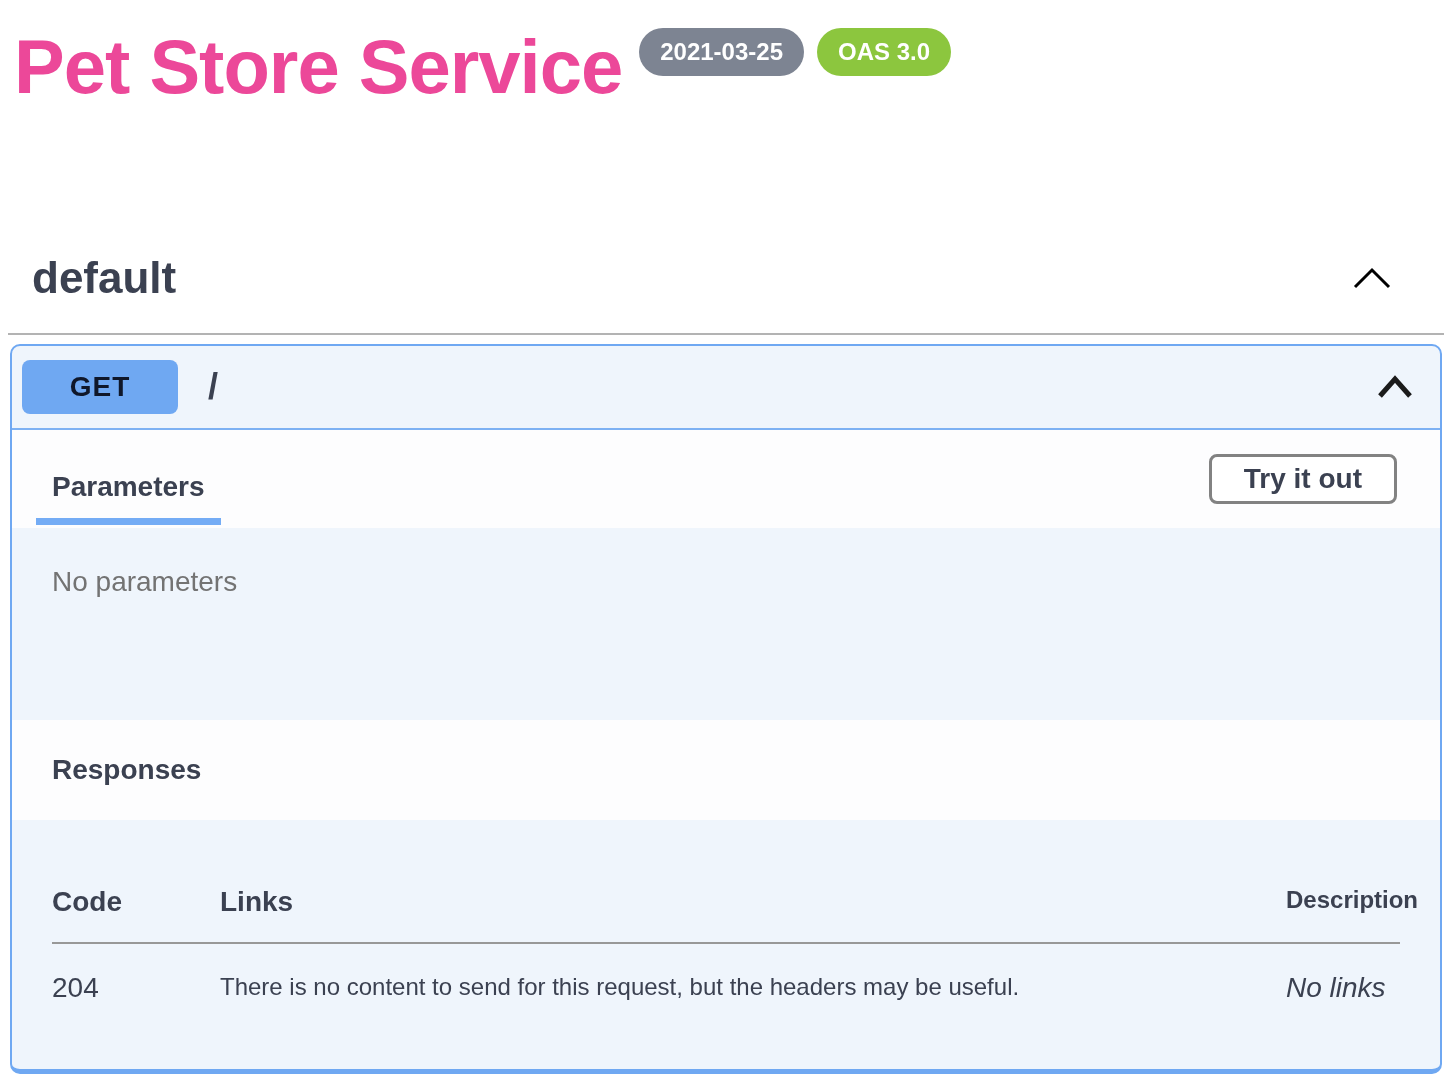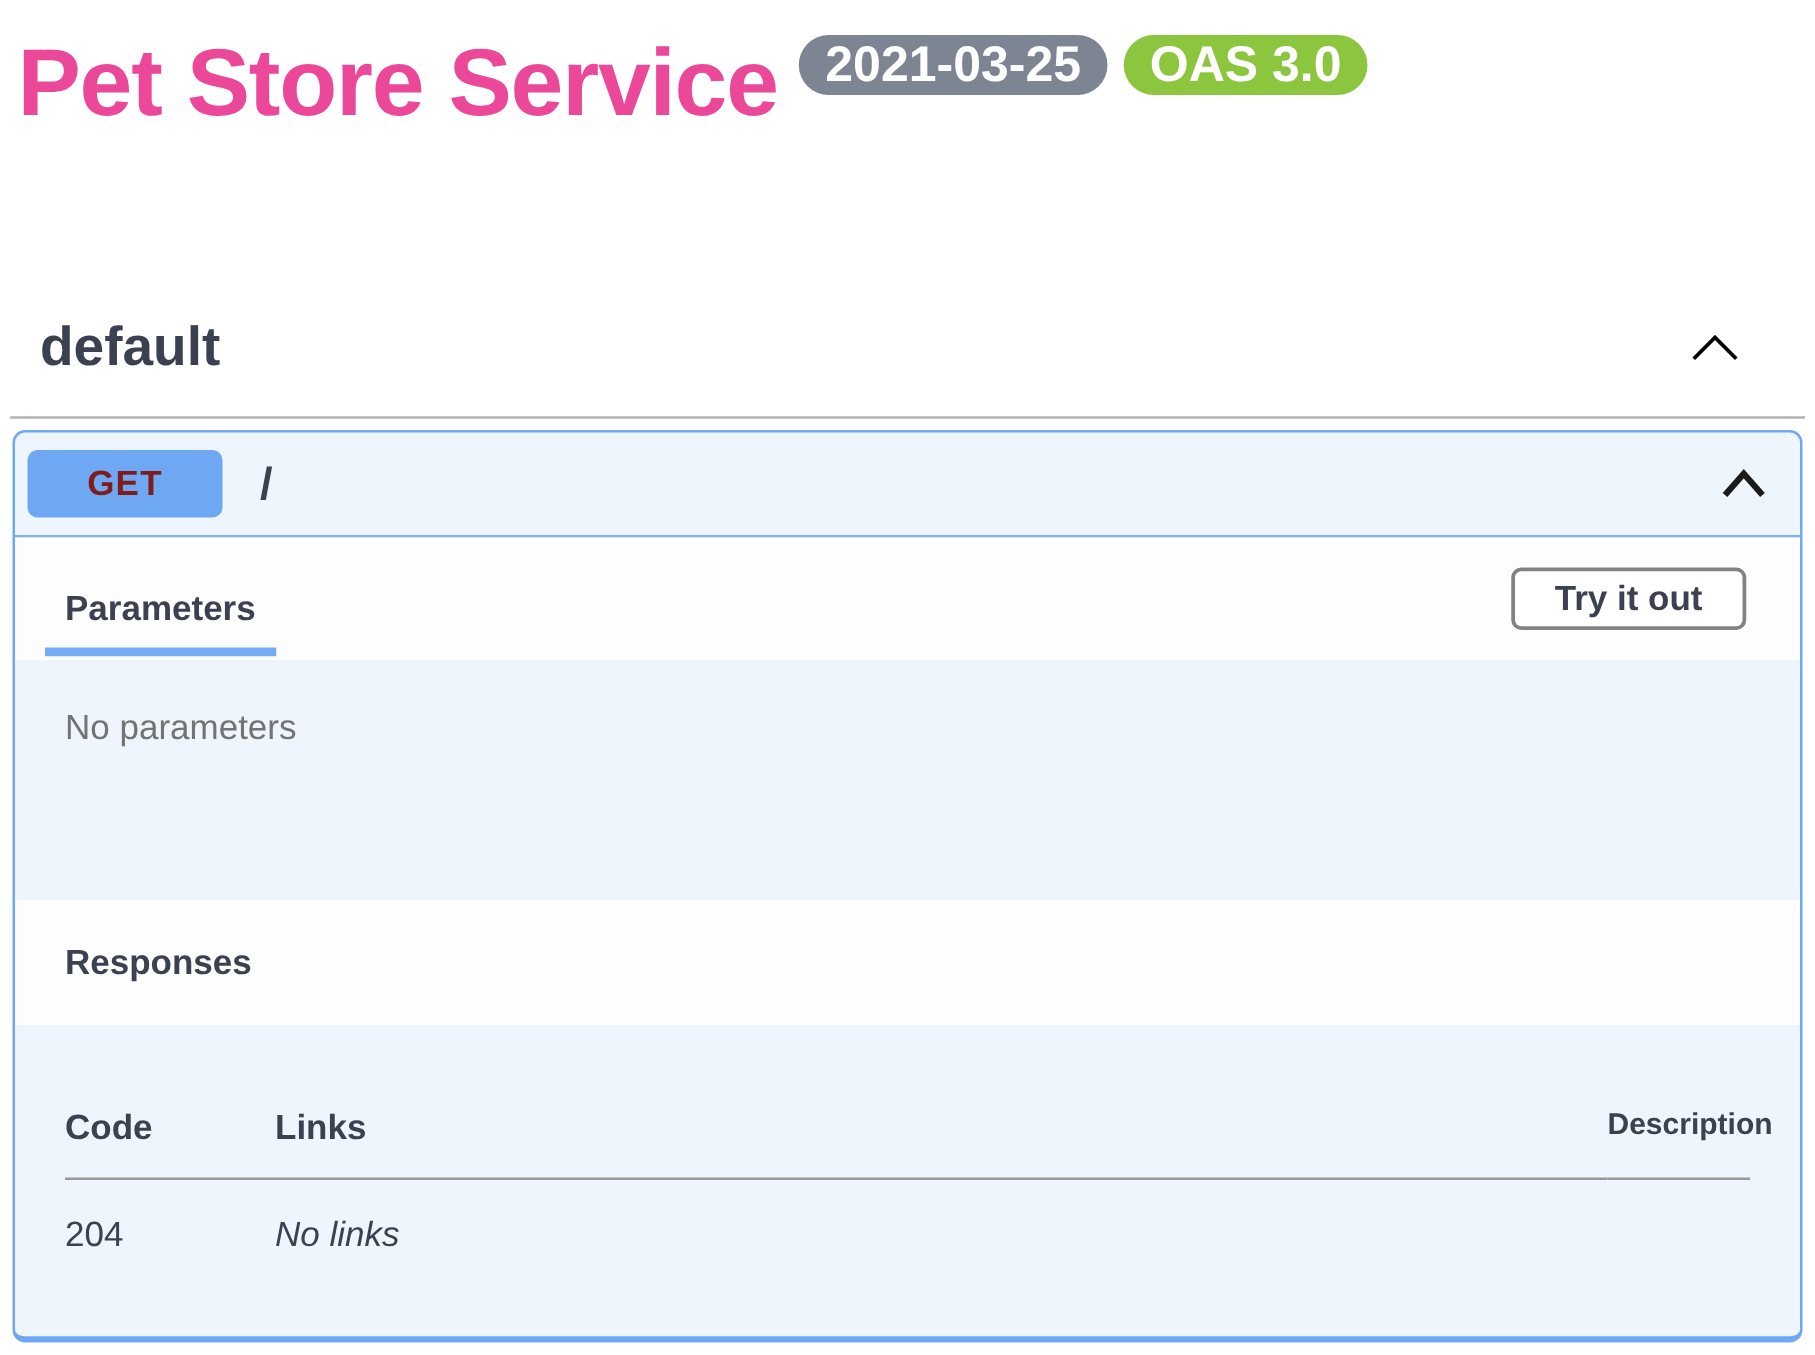--- a/index.html
+++ b/index.html
@@ -24,21 +24,21 @@
     color: #ec4899;
     letter-spacing: -1px;
   }
   .badges { display: flex; gap: 13px; margin-left: 17px; margin-top: 0; }
   .badge {
     height: 48px;
     display: inline-flex; align-items: center;
     padding: 0 21px;
     border-radius: 24px;
     color: #ffffff;
-    font-size: 40px;
+    font-size: 24px;
     font-weight: bold;
     white-space: nowrap;
   }
   .badge.version { background: #7d8492; }
   .badge.oas { background: #8cc63e; }
 
   
   .tag-row {
     margin-top: 148px;
     height: 48px;
@@ -66,21 +66,21 @@
     height: 84px;
     display: flex; align-items: center;
     padding: 0 26px 0 10px;
     border-bottom: 2px solid #7db1f3;
     cursor: pointer;
   }
   .method-btn {
     width: 156px; height: 54px;
     background: #6fa8f2;
     border: none; border-radius: 8px;
-    color: #7f1d1d;
+    color: #0f172a;
     font-family: "Liberation Sans", sans-serif;
     font-size: 28px; font-weight: bold;
     letter-spacing: 1px;
     cursor: pointer;
   }
   .op-path {
     margin-left: 30px;
     font-size: 36px; font-weight: bold;
     color: #3b4151;
   }
@@ -208,17 +208,18 @@
     <span class="section-title">Responses</span>
   </div>
 
   <div class="responses-body">
     <div class="resp-table">
       <div class="th code">Code</div>
       <div class="th links">Links</div>
       <div class="th desc">Description</div>
 
       <div class="td code">204</div>
+      <div class="td desc">There is no content to send for this request, but the headers may be useful.</div>
       <div class="td links">No links</div>
     </div>
   </div>
 
 </section>
 
 </body></html>

